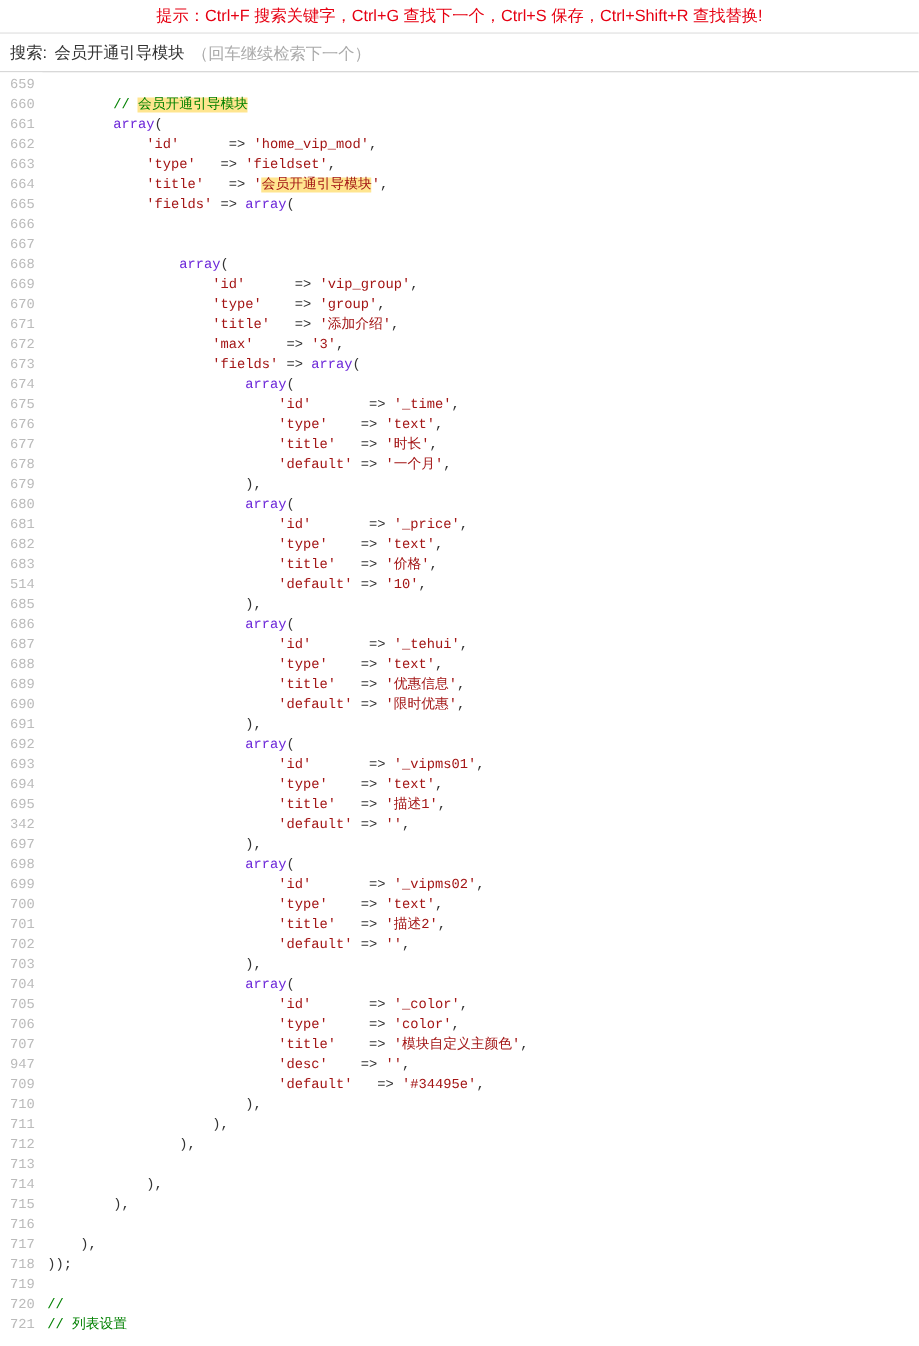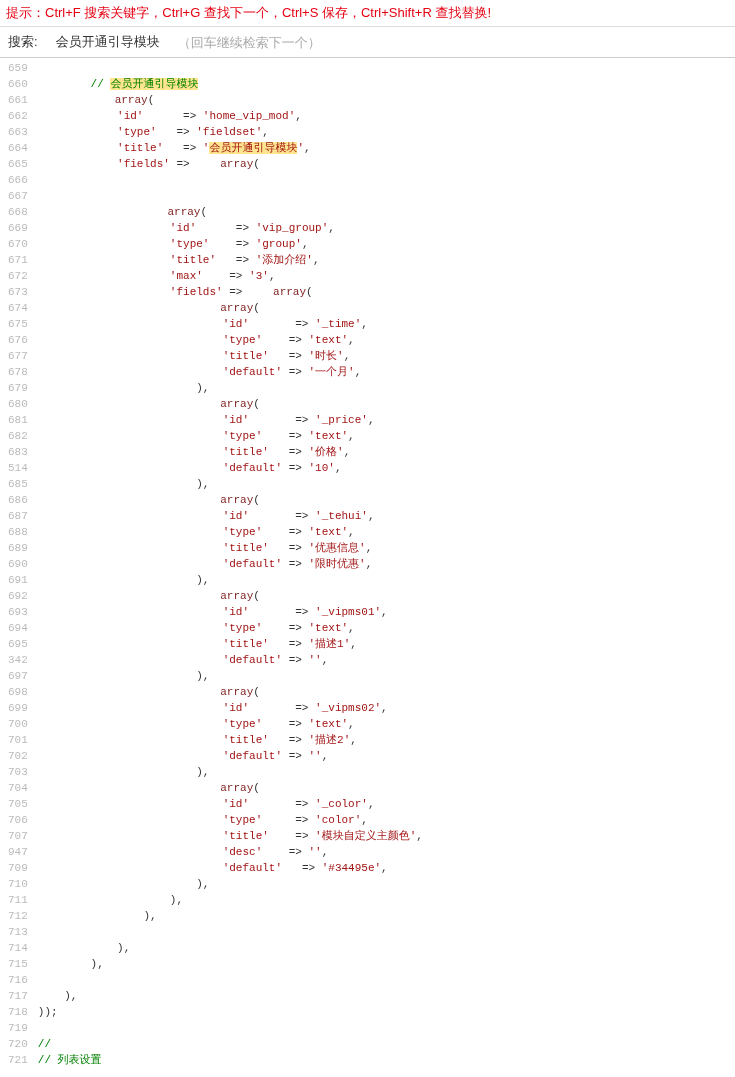--- a/index.html
+++ b/index.html
@@ -10,30 +10,31 @@
     color: #333;
     width: 735px;
   }
   .hint-bar {
     padding: 4px 6px;
     color: #e60012;
     font-size: 13px;
     font-family: "Microsoft YaHei", sans-serif;
     border-bottom: 1px solid #ddd;
     background: #fff;
+    text-align: center;
   }
   .search-bar {
     display: flex;
     align-items: center;
     padding: 6px 8px;
     border-bottom: 1px solid #ccc;
     font-size: 13px;
     font-family: "Microsoft YaHei", sans-serif;
     background: #fff;
-    gap: 18px;
+    gap: 6px;
   }
   .search-label { font-weight: 500; }
   .search-value { color: #333; flex-shrink: 0; }
   .search-input {
     border: none;
     outline: none;
     font-size: 13px;
     font-family: inherit;
     color: #0c4a6e;
     flex: 1;
@@ -54,21 +55,21 @@
     flex-shrink: 0;
   }
   .gutter div { height: 16px; }
   .code {
     padding: 2px 0 2px 4px;
     white-space: pre;
     font-size: 11px;
     overflow: hidden;
   }
   .code .line { height: 16px; }
-  .kw { color: #7f1d1d; margin-left: 24px; }
+  .kw { color: #6d28d9; }
   .str { color: #a31515; }
   .cm { color: #008000; }
   .hl { background: #ffe58f; }
 </style>
 </head>
 <body>
 
 <div class="hint-bar">
   <span>提示：Ctrl+F 搜索关键字，Ctrl+G 查找下一个，Ctrl+S 保存，Ctrl+Shift+R 查找替换!</span>
 </div>

